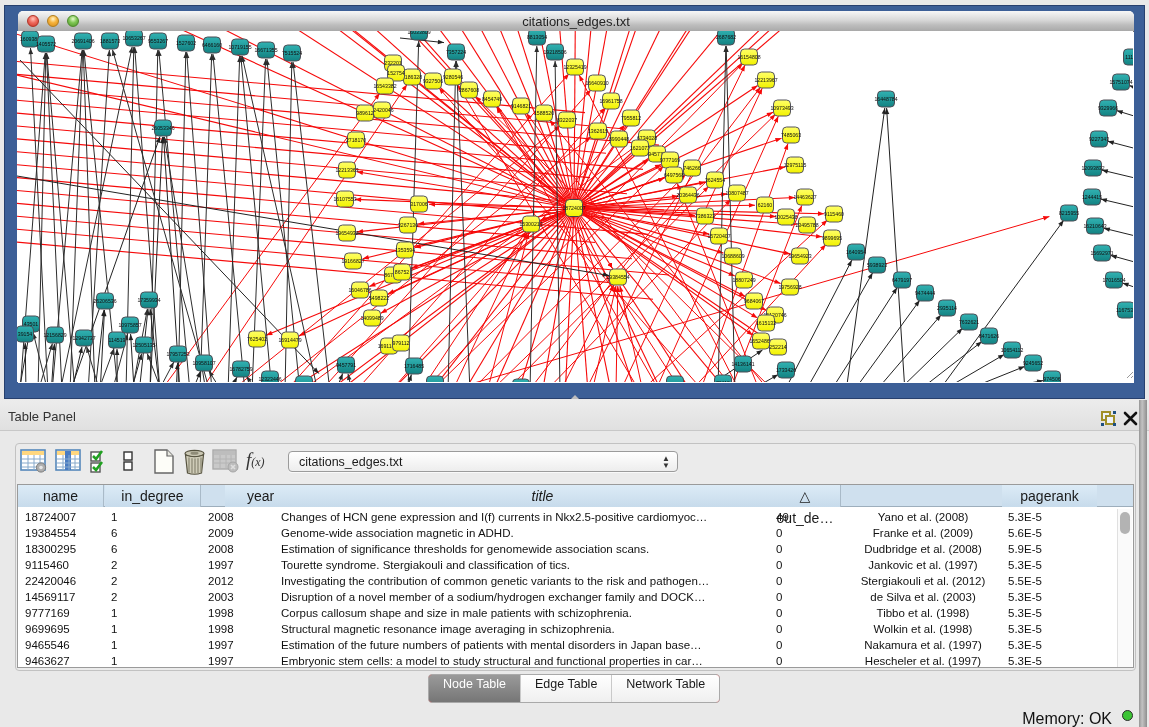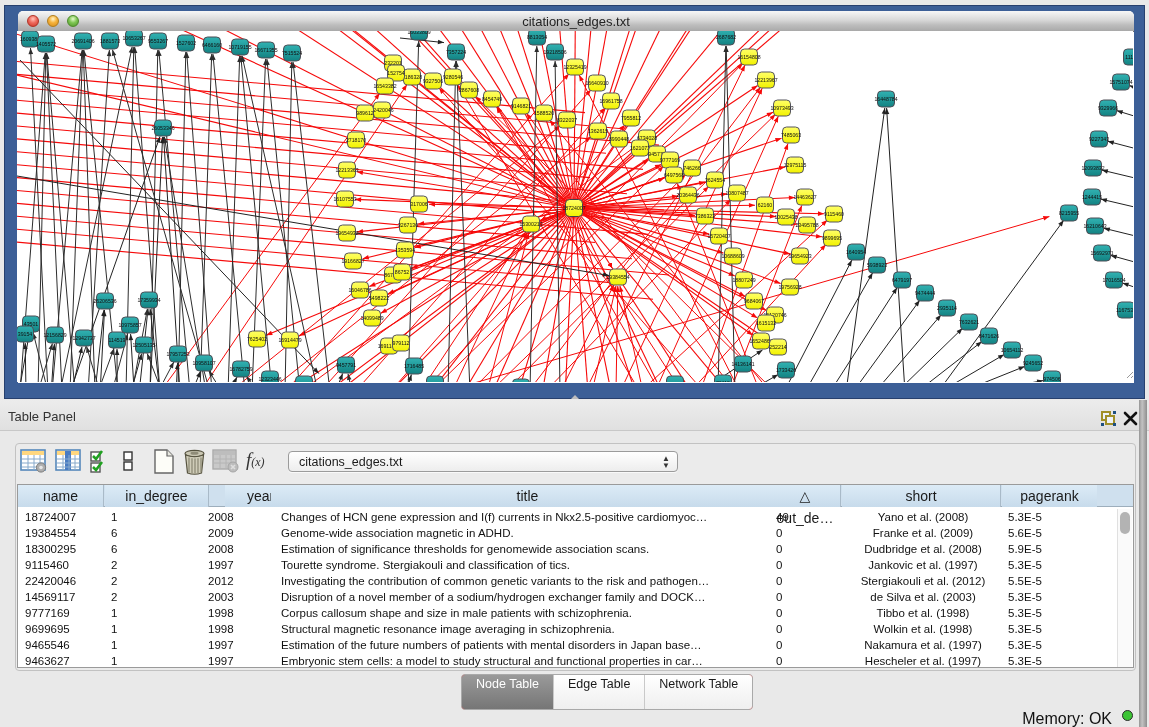--- a/index.html
+++ b/index.html
@@ -23,21 +23,21 @@
 #tablebox { position:absolute; left:17px; top:484px; width:1117px; height:184px; background:#ffffff; border:1px solid #9a9a9a; overflow:hidden; }
 #thead { position:absolute; left:0; top:0; height:22px; width:1119px; background:#cfe0ee; border-bottom:1px solid #9daebc; }
 .hc { position:absolute; top:0; height:22px; border-right:1px solid #a9bac8; font-size:14px; color:#1a1a1a; text-align:center; line-height:22px; background:linear-gradient(#dcebf6,#c7dbeb); }
 #tbody { position:absolute; left:0; top:25px; width:1103px; }
 .trow { position:relative; height:16px; font-size:11.5px; color:#111; white-space:nowrap; }
 .trow span { position:absolute; top:1px; }
 .c0 { left:7px; } .c1 { left:93px; } .c2 { left:190px; } .c3 { left:263px; }
 .c4 { left:758px; } .c5 { left:825px; width:160px; text-align:center; } .c6 { left:990px; }
 #vscroll { position:absolute; right:1px; top:24px; width:15px; height:158px; background:#fafafa; border-left:1px solid #e0e0e0; }
 #vthumb { position:absolute; left:2px; top:3px; width:10px; height:22px; background:#b3b3b3; border-radius:6px; }
-#segs { position:absolute; left:428px; top:674px; height:36px; display:flex; border:1px solid #a9a9a9; border-radius:4px; overflow:hidden; background:#ef4444;margin-left:33px; }
+#segs { position:absolute; left:428px; top:674px; height:29px; display:flex; border:1px solid #a9a9a9; border-radius:4px; overflow:hidden; background:#ef4444; }
 .seg { font-size:12.5px; line-height:19px; padding:0 14px; color:#1a1a1a; background:linear-gradient(#ffffff,#efefef); border-right:1px solid #c9c9c9; }
 .seg.sel { background:linear-gradient(#9a9a9a,#767676); color:#fff; }
 .seg:last-child { border-right:none; }
 #mem { position:absolute; right:37px; top:710px; font-size:16px; color:#111; }
 #memdot { position:absolute; right:16px; top:710px; width:11px; height:11px; border-radius:50%; background:#3cc435; border:1.5px solid #2b2b2b; }
 </style></head>
 <body>
 <div id="app">
  <div id="bluepanel">
   <div id="netwin">
@@ -821,25 +821,24 @@
     <path d="M19 16 L23 20 M23 16 L19 20" stroke="#dedede" stroke-width="1.6"></path>
   </svg>
   <div class="ticon" style="left:246px;top:449px;font-family:'Liberation Serif',serif;font-style:italic;font-weight:normal;font-size:19px;color:#333;">f<span style="font-size:12px;">(x)</span></div>
   <div id="combo">
       <span class="ct">citations_edges.txt</span>
       <span class="arr">▲<br>▼</span>
     </div>
  <div id="tablebox">
   <div id="thead">
     <div class="hc" style="left:0;width:86px;">name</div>
-    <div class="hc" style="left:87px;width:104px;">in_degree</div>
+    <div class="hc" style="left:87px;width:96px;">in_degree</div>
     <div class="hc" style="left:184px;width:72px;margin-left:23px;">year</div>
-    <div class="hc" style="left:253px;width:514px;">title</div>
+    <div class="hc" style="left:268px;width:514px;font-style:italic;">title</div>
     <div class="hc" style="left:752px;width:71px;">△ out_de…</div>
-    <div class="hc" style="left:824px;width:159px;">short</div>
     <div class="hc" style="left:984px;width:95px;border-right:none;">pagerank</div>
   </div>
   <div id="tbody">
 <div class="trow">
           <span class="c0">18724007</span>
           <span class="c1">1</span>
           <span class="c2">2008</span>
           <span class="c3">Changes of HCN gene expression and I(f) currents in Nkx2.5-positive cardiomyoc…</span>
           <span class="c4">49</span>
           <span class="c5">Yano et al. (2008)</span>

